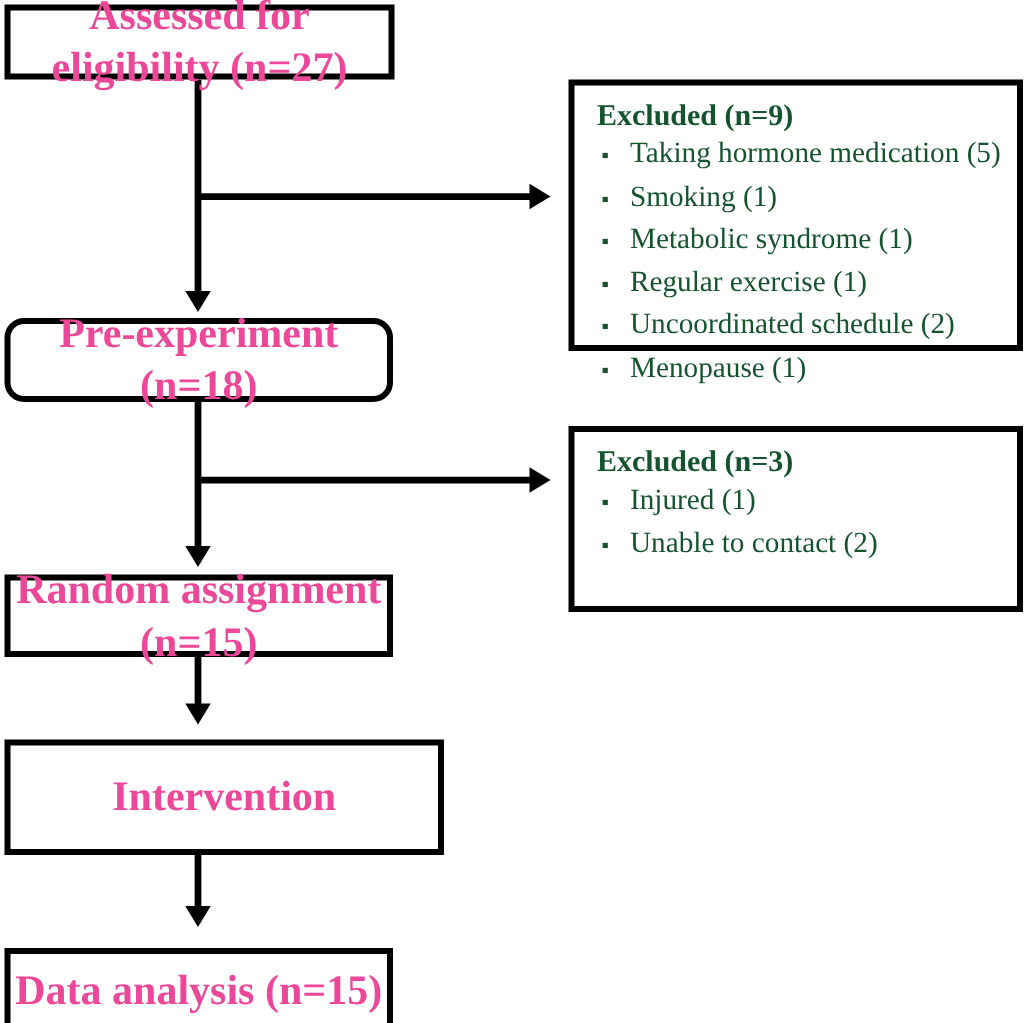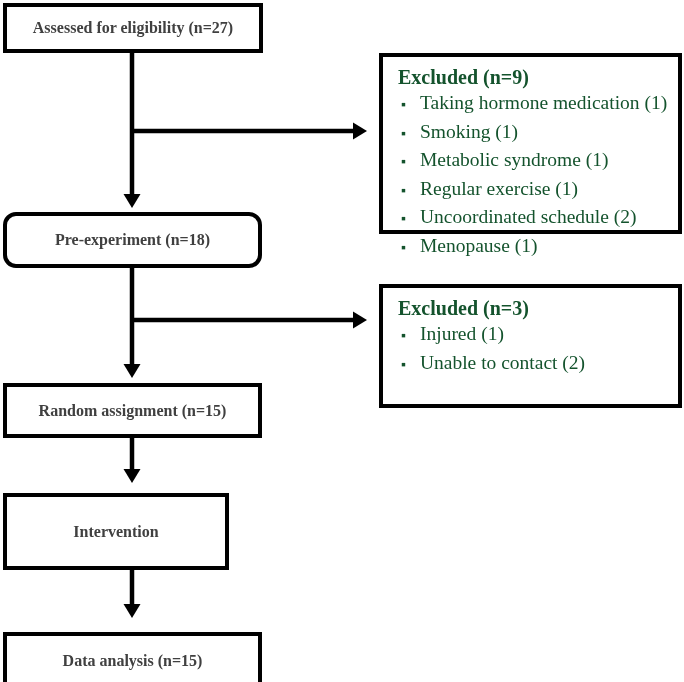--- a/index.html
+++ b/index.html
@@ -24,29 +24,29 @@
   .flow-box {
     position: absolute;
     border: 4px solid #000000;
     background: #ffffff;
     display: flex;
     flex-direction: column;
     align-items: center;
     justify-content: center;
     text-align: center;
     font-weight: bold;
-    font-size: 16px;
-    color: #404040;
+    font-size: 28px;
+    color: #ec4899;
     line-height: 1.25;
   }
 
   .box-assessed   { left: 3px;  top: 3px;   width: 260px; height: 50px; }
   .box-pre        { left: 3px;  top: 212px; width: 259px; height: 56px; border-radius: 13px; }
   .box-random     { left: 3px;  top: 383px; width: 259px; height: 55px; }
-  .box-interv     { left: 3px;  top: 493px; width: 226px; height: 77px; align-items: center; }
+  .box-interv     { left: 3px;  top: 493px; width: 293px; height: 77px; align-items: center; }
   .box-analysis   { left: 3px;  top: 632px; width: 259px; height: 57px; }
 
   .side-box {
     position: absolute;
     border: 4px solid #000000;
     background: #ffffff;
     color: #14532d;
     padding: 7px 10px 4px 15px;
     font-size: 20px;
   }
@@ -112,21 +112,21 @@
 
   <div class="flow-box box-analysis">
     <span>Data analysis (n=15)</span>
   </div>
 
   <div class="side-box side-box-1">
     <div class="side-title">Excluded (n=9)</div>
     <ul class="side-list">
       <li>
         <span class="bullet">▪</span>
-        <span>Taking hormone medication (1)</span>
+        <span>Taking hormone medication (5)</span>
       </li>
       <li>
         <span class="bullet">▪</span>
         <span>Smoking (1)</span>
       </li>
       <li>
         <span class="bullet">▪</span>
         <span>Metabolic syndrome (1)</span>
       </li>
       <li>

